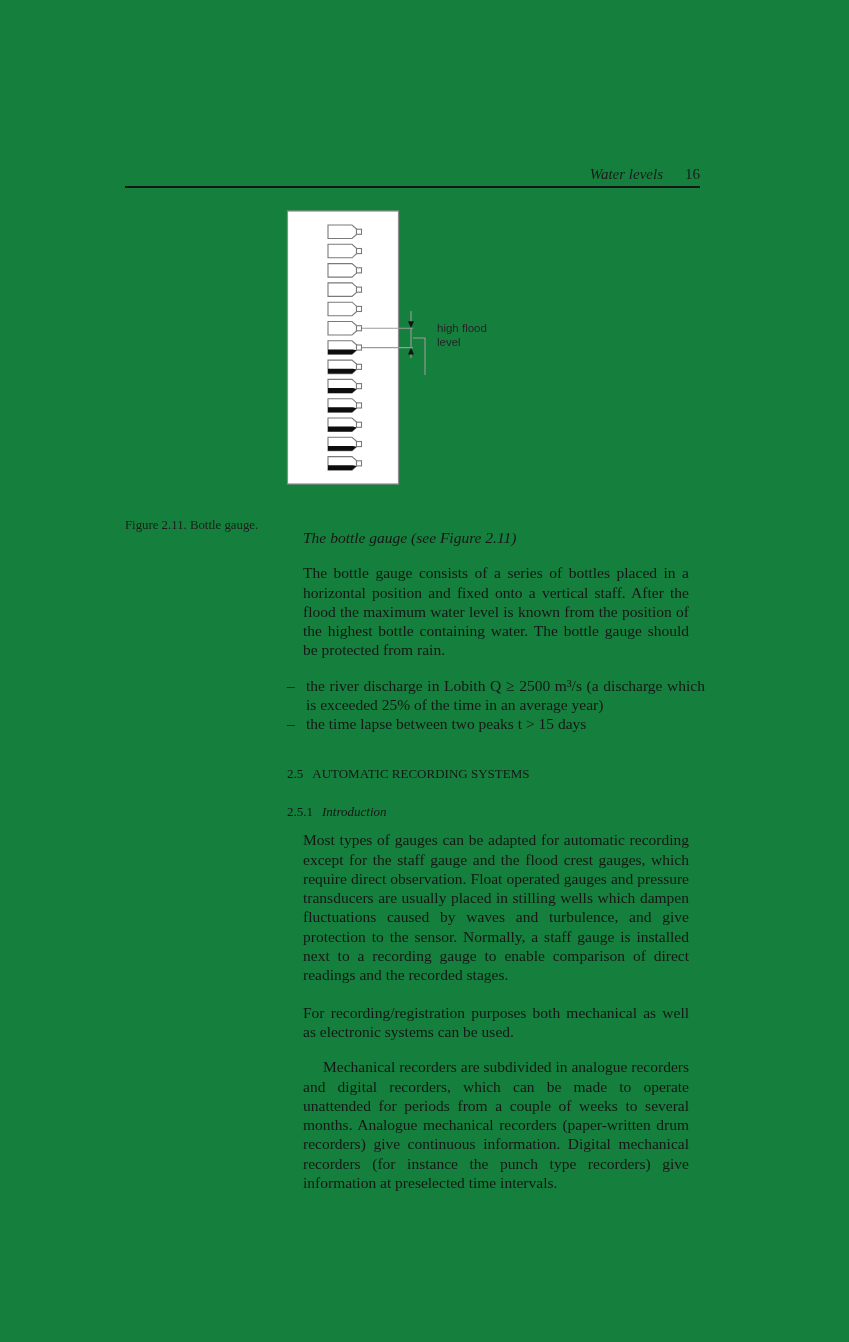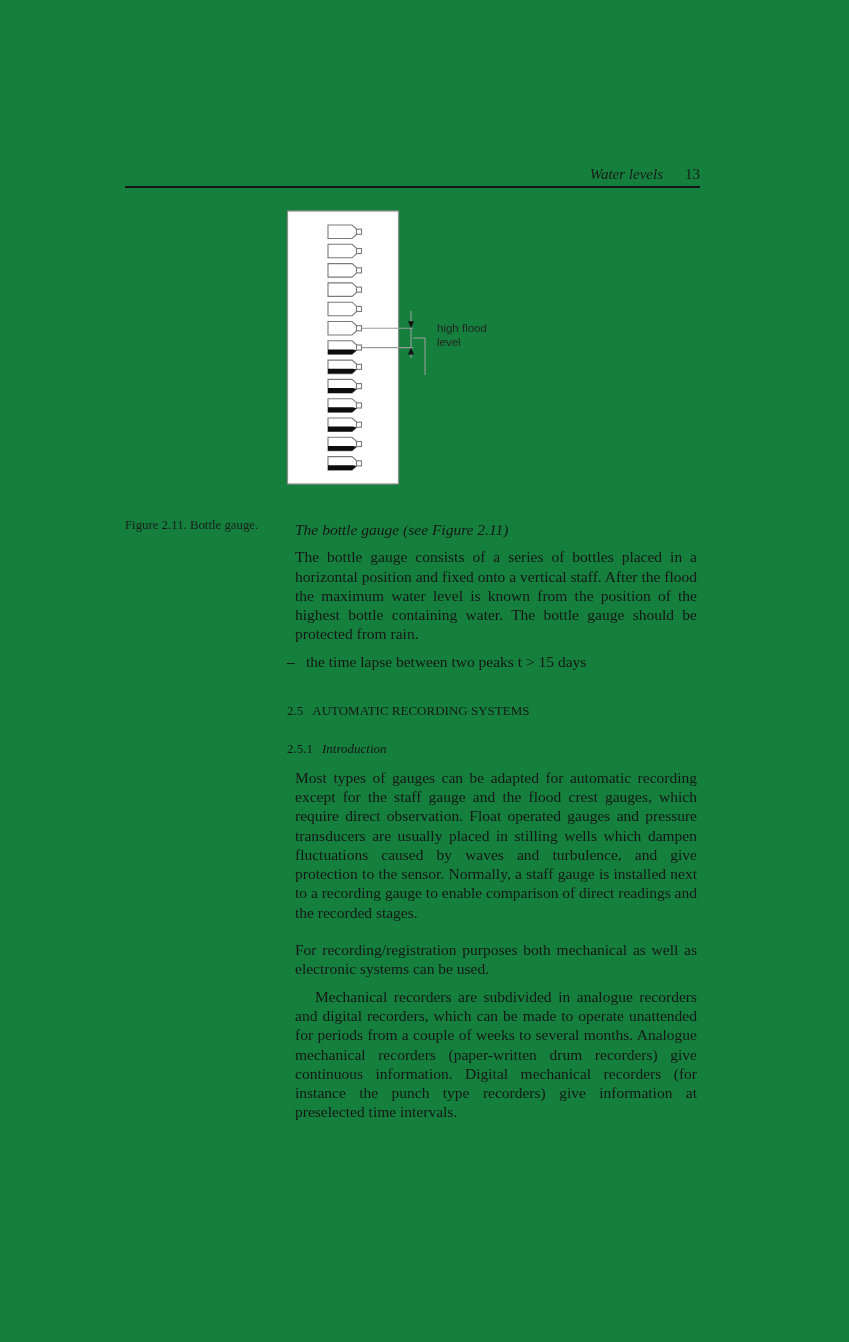--- a/index.html
+++ b/index.html
@@ -19,21 +19,21 @@
   .bottle-water{fill:#0d0d0d;stroke:none;}
   .ann-line{stroke:#9b9b9b;stroke-width:1.1;fill:none;}
   .arrow{fill:#131313;stroke:none;}
   .ann-text{font-family:"Liberation Sans", sans-serif;font-size:11.5px;fill:#242424;}
 
   .figure-caption{position:absolute;left:125px;top:470px;font-size:12.8px;color:#1c1c1c;margin-top:48px;}
 
   
   .text-column{position:absolute;left:287px;top:512px;width:418px;
         font-size:15.5px;line-height:19.3px;color:#161616;}
-  .text-column p{margin:8px;text-align:justify;}
+  .text-column p{margin:16px;text-align:justify;}
   .subheading{font-style:italic;}
   .gap-1{margin-top:19px !important;}
   .bullets{list-style:none;margin:0;padding:0;}
   .bullets li{position:relative;padding-left:19px;text-align:justify;}
   .bullets .dash{position:absolute;left:0;top:0;}
   h2.sec,h3.subsec{margin:0;font-size:13px;font-weight:normal;line-height:19.3px;}
   h2.sec{margin-top:30px;}
   h3.subsec{margin-top:19px;}
   .sec-num{margin-right:9px;}
   .subsec-title{font-style:italic;}
@@ -41,21 +41,21 @@
   .gap-2{margin-top:18px !important;}
   .indented{text-indent:20px;}
 </style>
 </head>
 <body>
 
 <div class="page">
 
   <header class="running-head">
     <span class="rh-title">Water levels</span>
-    <span class="rh-page">13</span>
+    <span class="rh-page">16</span>
   </header>
   <div class="head-rule"></div>
 
   <svg class="figure-svg" width="220" height="290" viewBox="0 0 220 290">
     <rect class="staff" x="7.5" y="6" width="111" height="273"></rect>
     <g id="bottles">
         <g transform="translate(48,20.0)">
           <polygon class="bottle-body" points="0,0 24,0 28.5,4 28.5,9.5 24,13.5 0,13.5"></polygon>
           <rect class="bottle-cap" x="28.5" y="4.2" width="5" height="5.1"></rect>
         </g>
@@ -129,20 +129,21 @@
 
   <div class="figure-caption">Figure 2.11. Bottle gauge.</div>
 
   <main class="text-column">
     <p class="subheading">The bottle gauge (see Figure 2.11)</p>
     <p>The bottle gauge consists of a series of bottles placed in a horizontal position and fixed onto a vertical staff. After the flood the maximum water level is known from the position of the highest bottle containing water. The bottle gauge should be protected from rain.</p>
 
     <ul class="bullets">
       <li>
         <span class="dash">–</span>
+        <span>the river discharge in Lobith Q ≥ 2500 m³/s (a discharge which is exceeded 25% of the time in an average year)</span>
       </li>
       <li>
         <span class="dash">–</span>
         <span>the time lapse between two peaks t &gt; 15 days</span>
       </li>
     </ul>
 
     <h2 class="sec">
       <span class="sec-num">2.5</span><span>AUTOMATIC RECORDING SYSTEMS</span>
     </h2>

